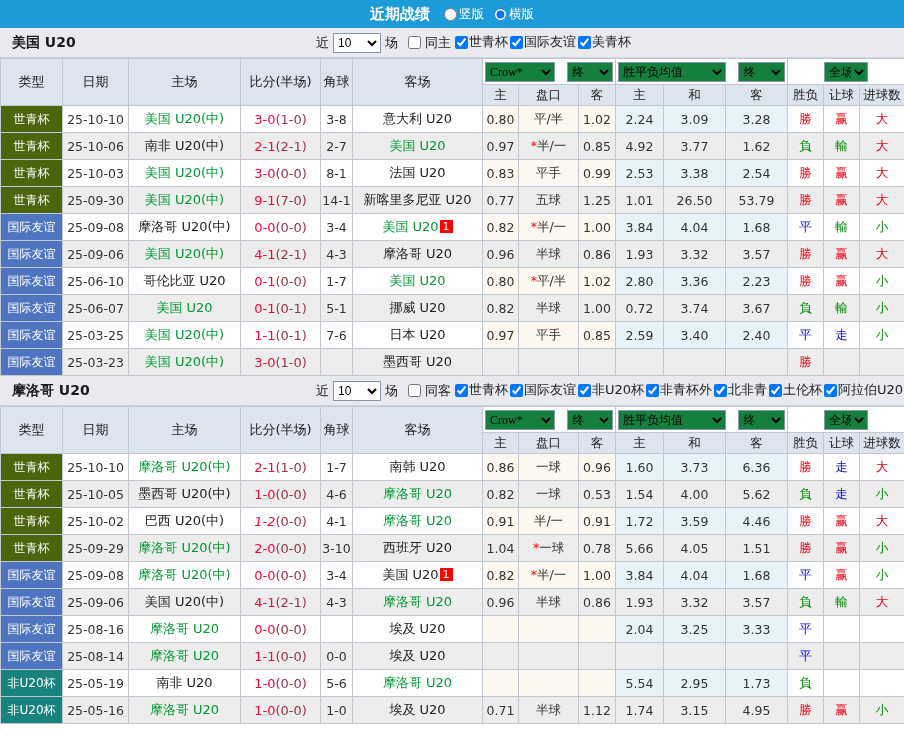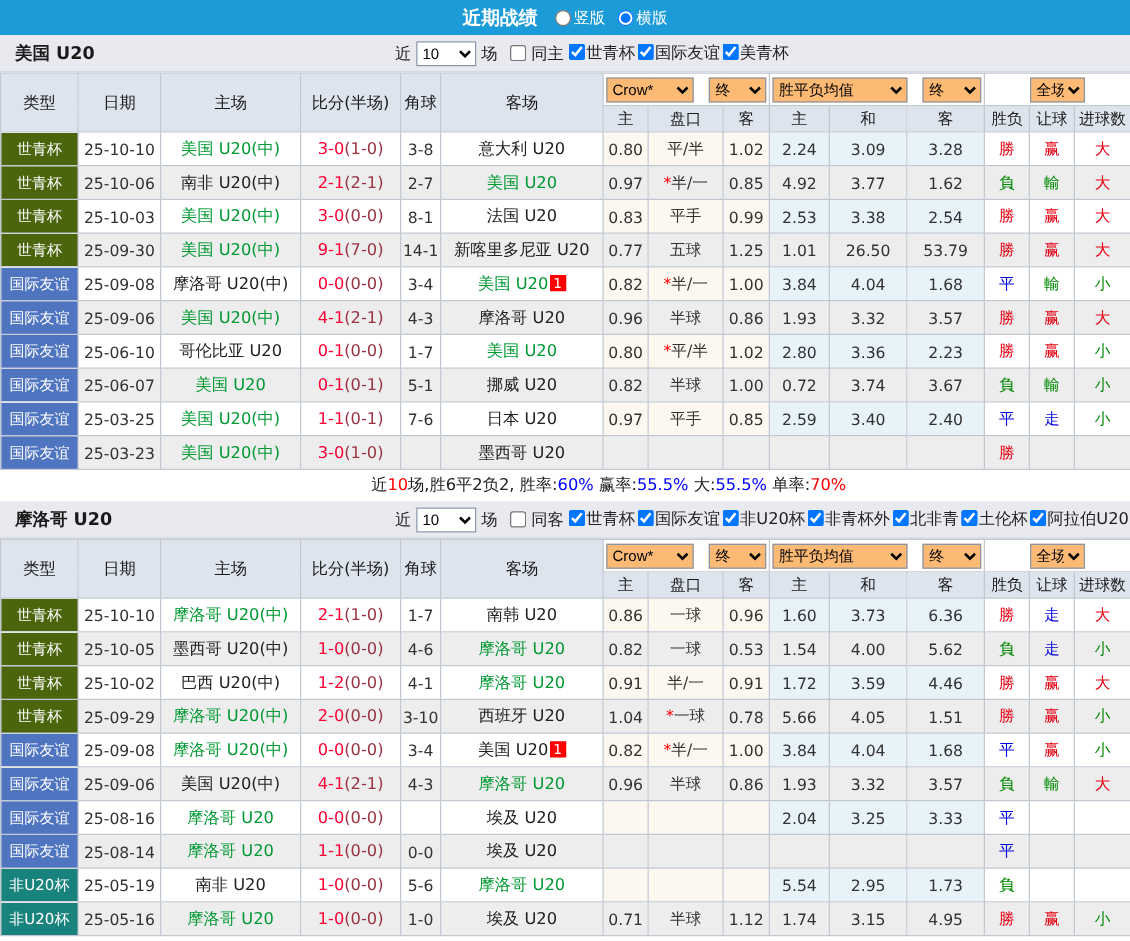--- a/index.html
+++ b/index.html
@@ -37,21 +37,21 @@
   
   table { border-collapse:collapse; table-layout:fixed; width:904px; font-size:12.5px;border-radius:21px; }
   th, td {
     border:1px solid #c2c8d2; text-align:center; padding:0;
     overflow:hidden; white-space:nowrap;
   }
   thead th { background:#dde4ee; font-weight:normal; color:#1a1a1a; font-size:13px; }
   tr.hrow1 th.grp { background:#fff; height:26px; }
   tr.hrow2 th { height:21px; font-size:12.5px; }
   .ddwrap { display:flex; align-items:center; justify-content:center; gap:12px; padding:0 2px; }
-  select.dd { height:20px; font-size:12px; border:1px solid #8a96a8; background:#fdba74; }
+  select.dd { height:20px; font-size:12px; border:1px solid #8a96a8; background:#15803d;font-family:Liberation Serif, serif; }
   select.dd.w1 { width:74px; }
   select.dd.w2 { width:48px; }
   select.dd.w3 { width:112px; }
   select.dd.w4 { width:44px; }
 
   tbody td { height:27px; background:#fff; color:#333; }
   tbody tr:nth-child(even) td { background:#ededed; }
   tbody td.cream { background:#fdf8ef; }
   tbody td.blue  { background:#e8f3f9; }
   tbody td.type  { color:#fff; font-size:12px; }
@@ -331,21 +331,20 @@
             <td class="cream"></td>
             <td class="blue"></td>
             <td class="blue"></td>
             <td class="blue"></td>
             <td style="color: rgb(230, 0, 18);">勝</td>
             <td></td>
             <td></td>
           </tr>
         </tbody>
   </table>
-  <div class="summary"><span>近</span><span style="color: rgb(255, 0, 0);">10</span><span>场,胜6平2负2, 胜率:</span><span style="color: rgb(0, 0, 255);">60%</span><span> 赢率:</span><span style="color: rgb(0, 0, 255);">55.5%</span><span> 大:</span><span style="color: rgb(0, 0, 255);">55.5%</span><span> 单率:</span><span style="color: rgb(255, 0, 0);">70%</span></div>
 </section>
 
 <section>
   <div class="section-header">
     <span class="section-title">摩洛哥 U20</span>
     <div class="filters">
       <span>近</span>
       <select class="count">
         <option>10</option>
       </select>
@@ -466,21 +465,21 @@
             <td class="blue">4.00</td>
             <td class="blue">5.62</td>
             <td style="color: rgb(0, 136, 0);">負</td>
             <td style="color: rgb(0, 0, 224);">走</td>
             <td style="color: rgb(0, 136, 0);">小</td>
           </tr>
           <tr>
             <td class="type" style="background: rgb(75, 101, 12);">世青杯</td>
             <td>25-10-02</td>
             <td><span class="team">巴西 U20(中)</span></td>
-            <td><span class="score" style="color: rgb(255, 0, 51);">1-2</span><span class="half" style="color: rgb(153, 51, 68);">(0-0)</span></td>
+            <td><span class="score" style="color: rgb(255, 0, 51); font-style: italic;">1-2</span><span class="half" style="color: rgb(153, 51, 68);">(0-0)</span></td>
             <td>4-1</td>
             <td><span class="team hl">摩洛哥 U20</span></td>
             <td class="cream">0.91</td>
             <td class="cream"><span>半/一</span></td>
             <td class="cream">0.91</td>
             <td class="blue">1.72</td>
             <td class="blue">3.59</td>
             <td class="blue">4.46</td>
             <td style="color: rgb(230, 0, 18);">勝</td>
             <td style="color: rgb(230, 0, 18);">赢</td>

